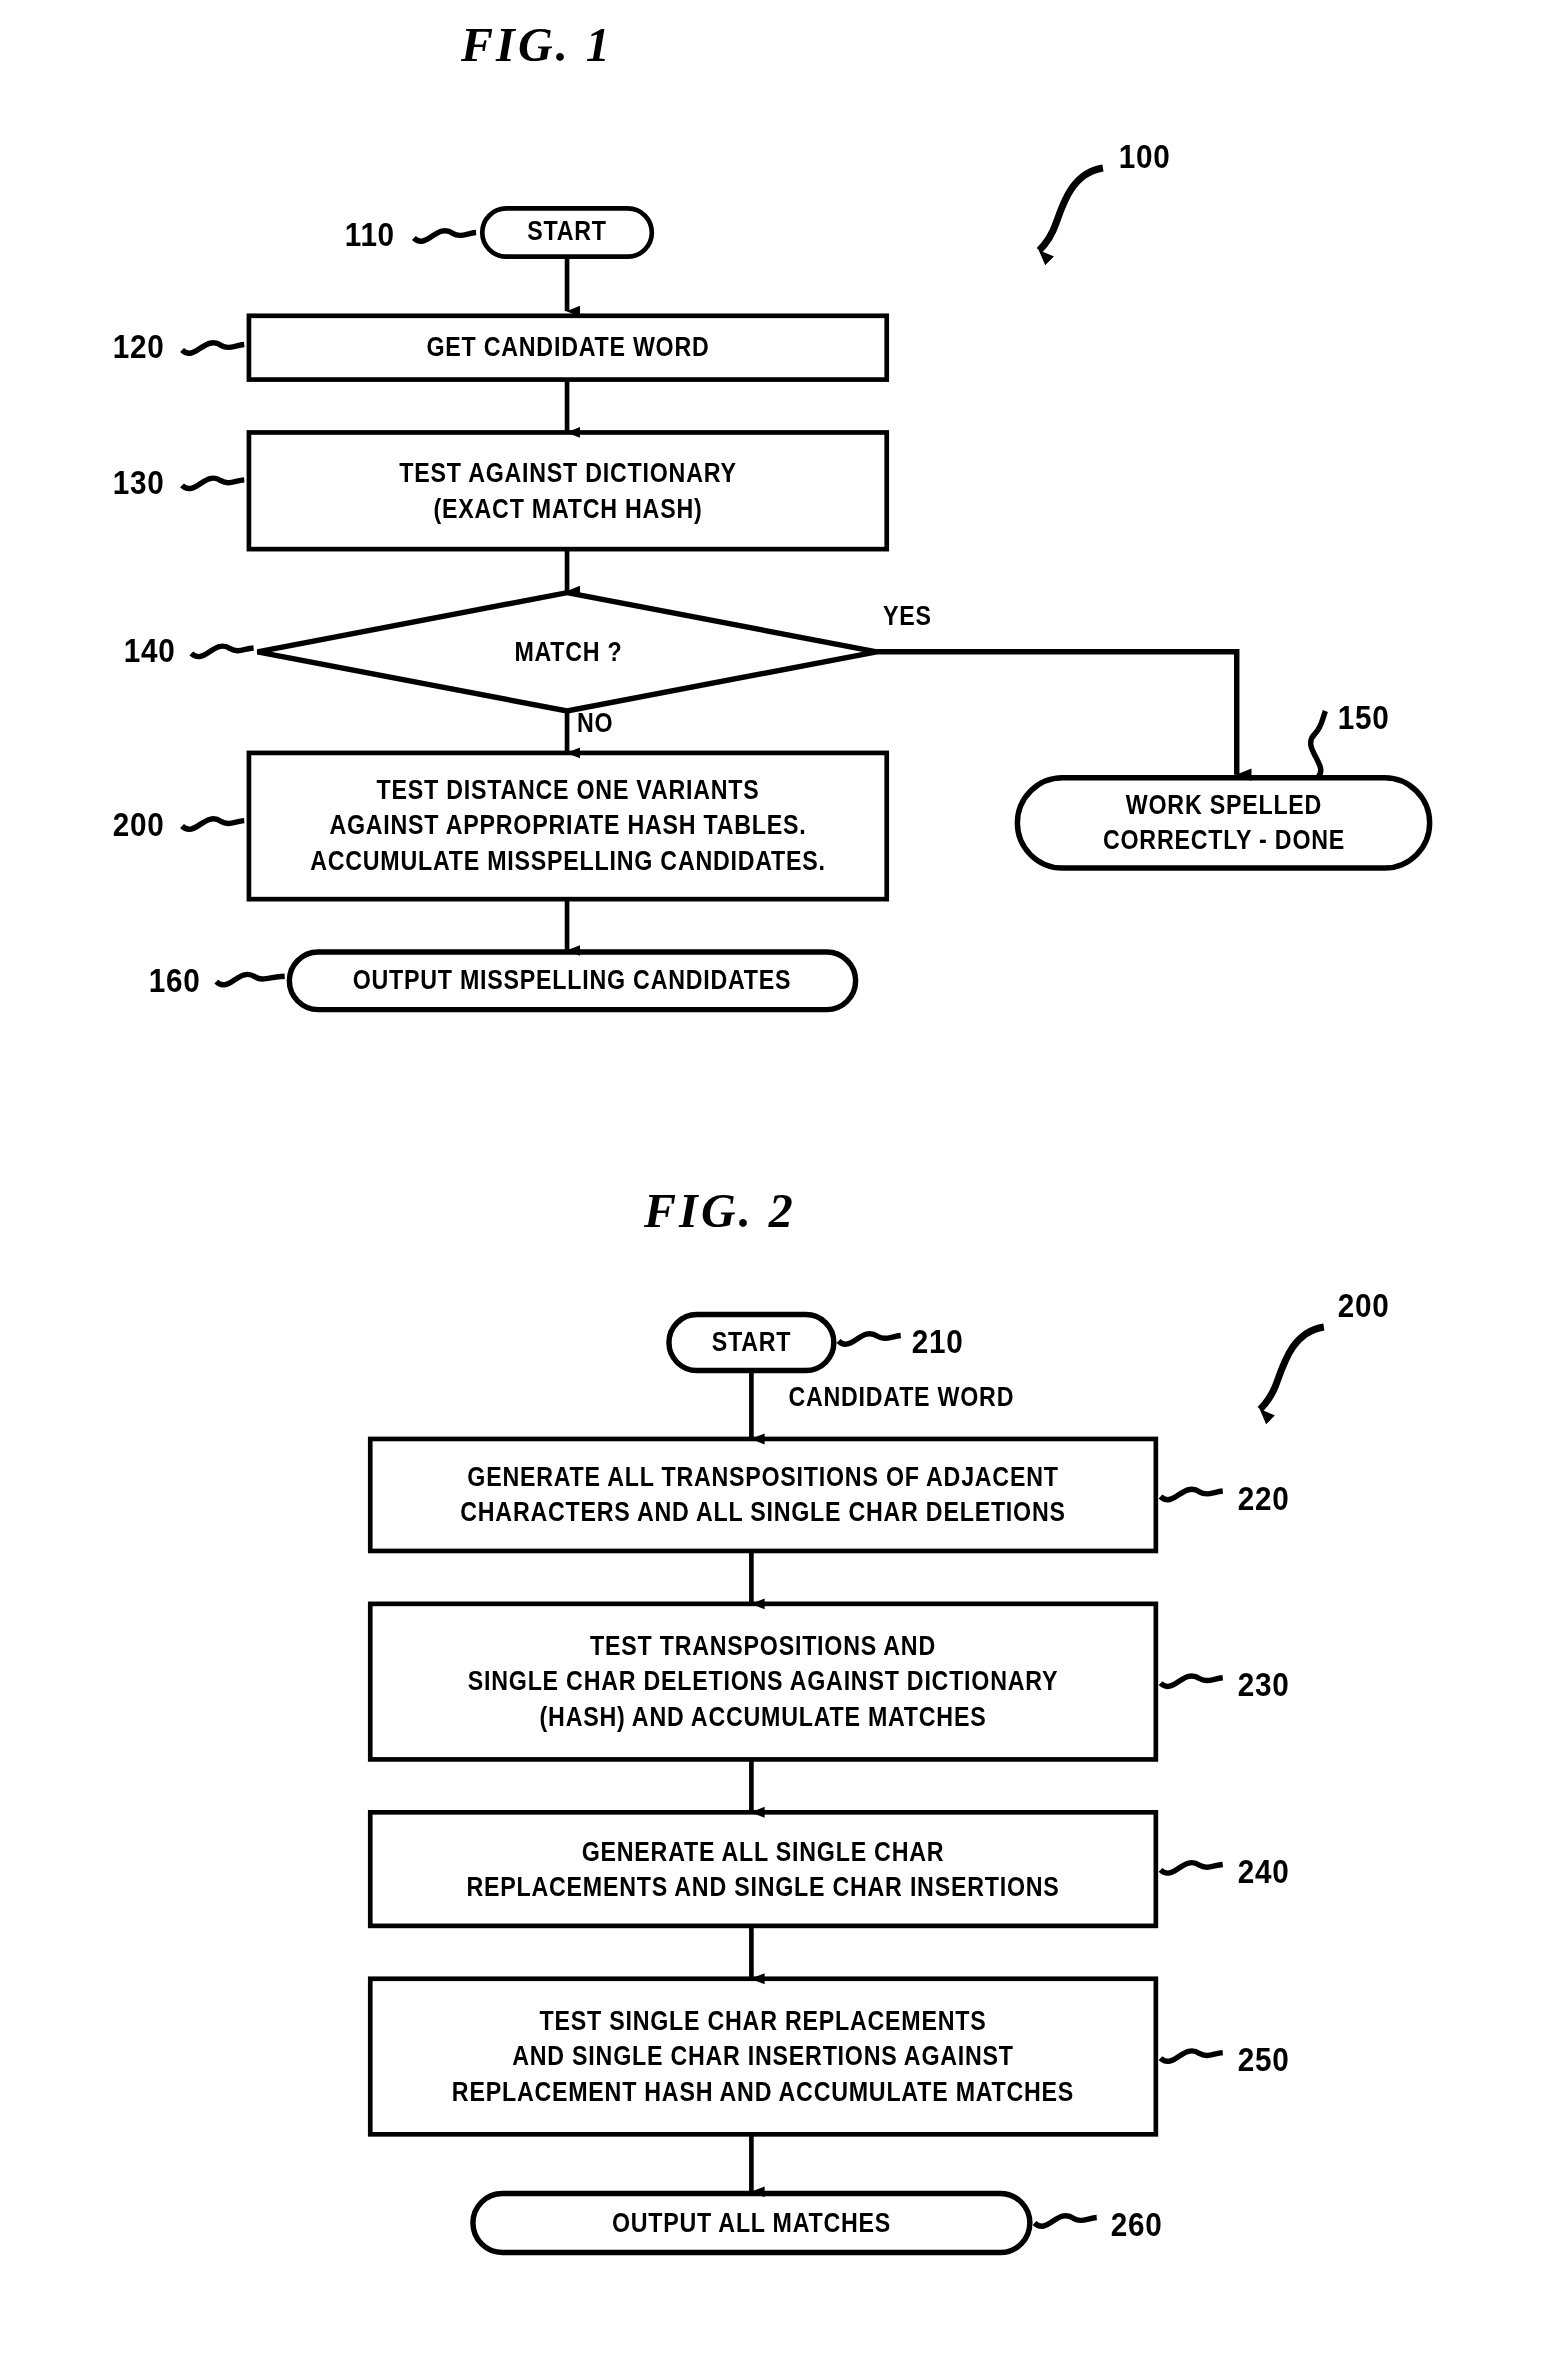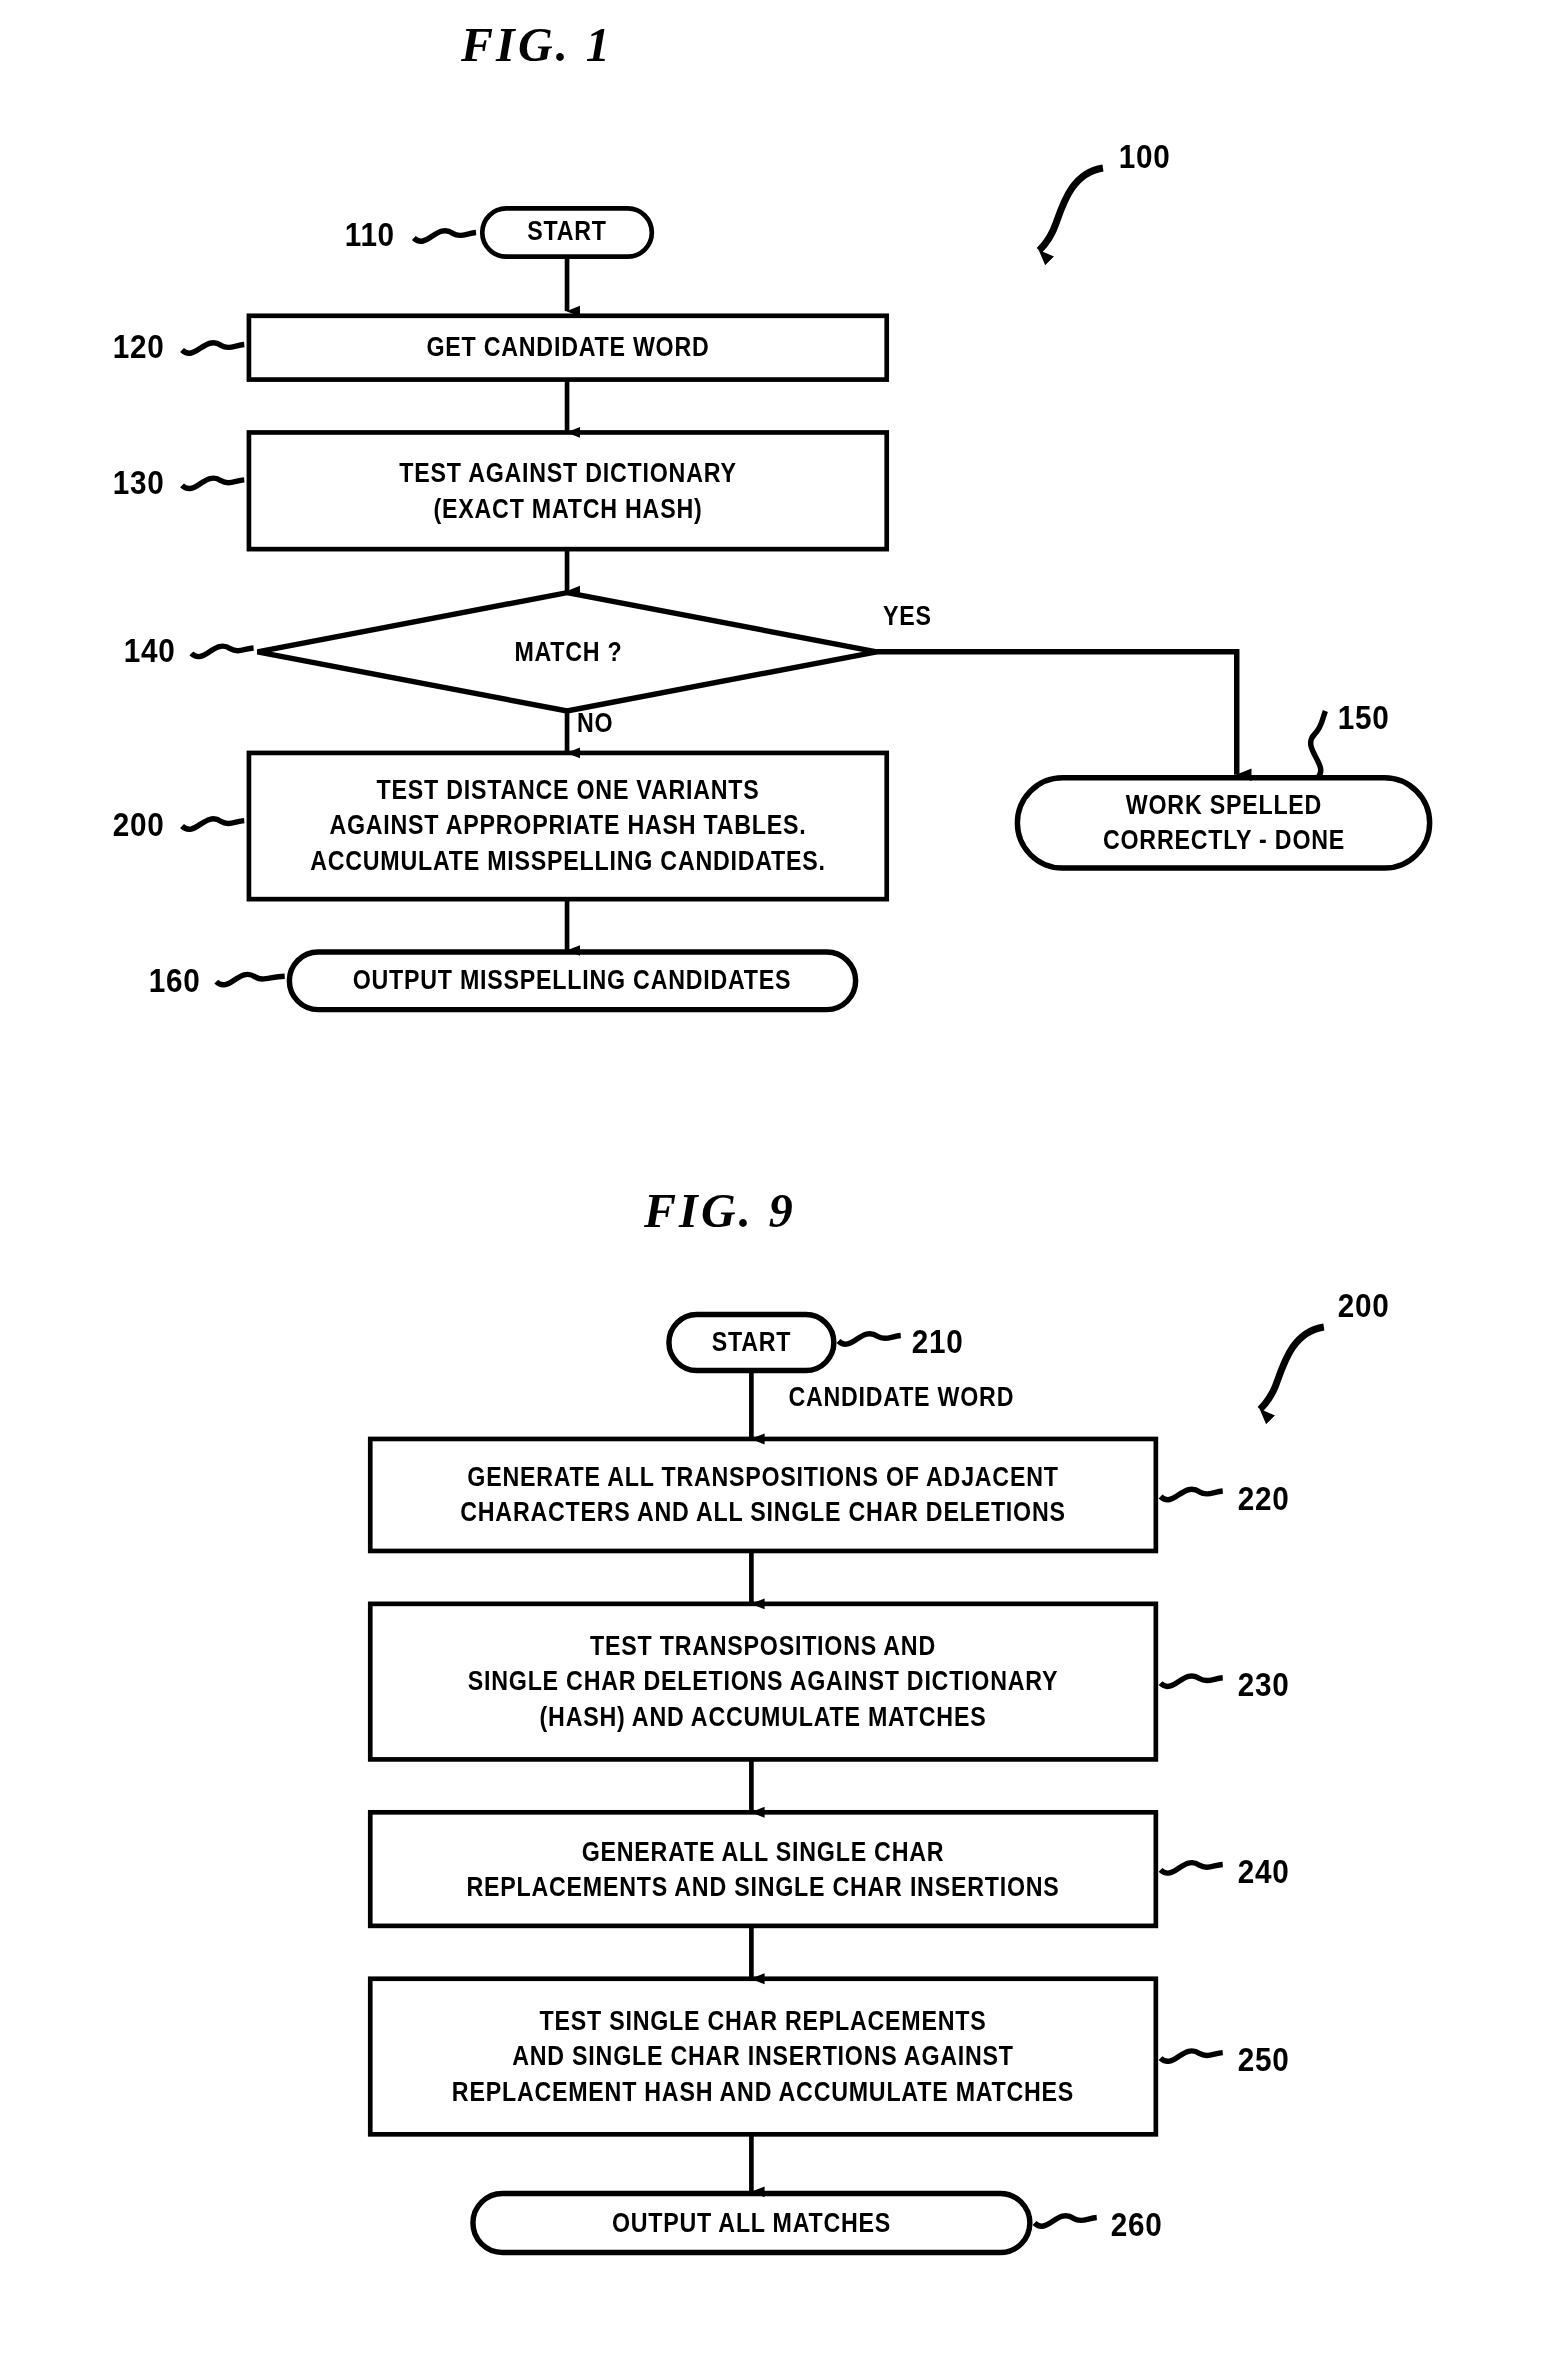--- a/index.html
+++ b/index.html
@@ -204,21 +204,21 @@
     <span class="ln">TEST DISTANCE ONE VARIANTS</span>
     <span class="ln">AGAINST APPROPRIATE HASH TABLES.</span>
     <span class="ln">ACCUMULATE MISSPELLING CANDIDATES.</span>
   </div>
 
   <div class="ref" style="left:146px; top:962px;">160</div>
   <div class="node-text t-term" style="left:289px; top:952px; width:566px; height:58px;">
     <span class="ln">OUTPUT MISSPELLING CANDIDATES</span>
   </div>
 
-  <div class="fig-title" style="left:644px; top:1183px;">FIG.  9</div>
+  <div class="fig-title" style="left:644px; top:1183px;">FIG.  2</div>
 
   <div class="ref" style="left:1335px; top:1287px;">200</div>
 
   <div class="ref" style="left:909px; top:1323px;">210</div>
   <div class="node-text t-term" style="left:669px; top:1315px; width:165px; height:56px;">
     <span class="ln">START</span>
   </div>
 
   <div class="edge-label" style="left:770px; top:1382px;">CANDIDATE WORD</div>
 

